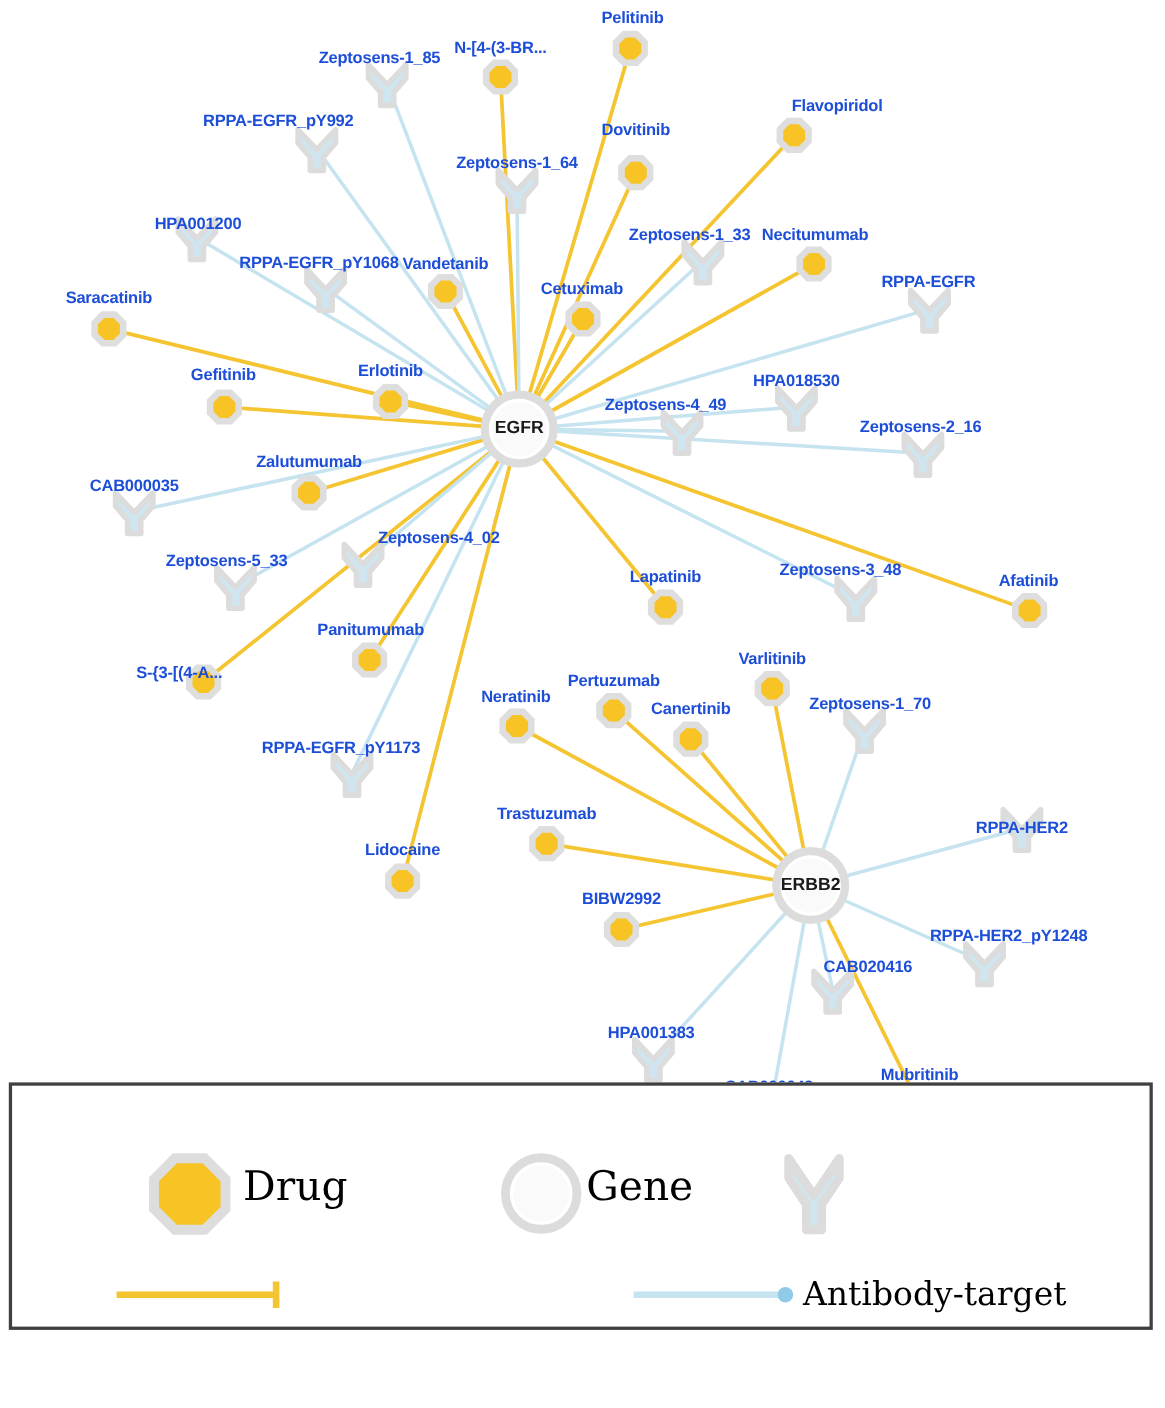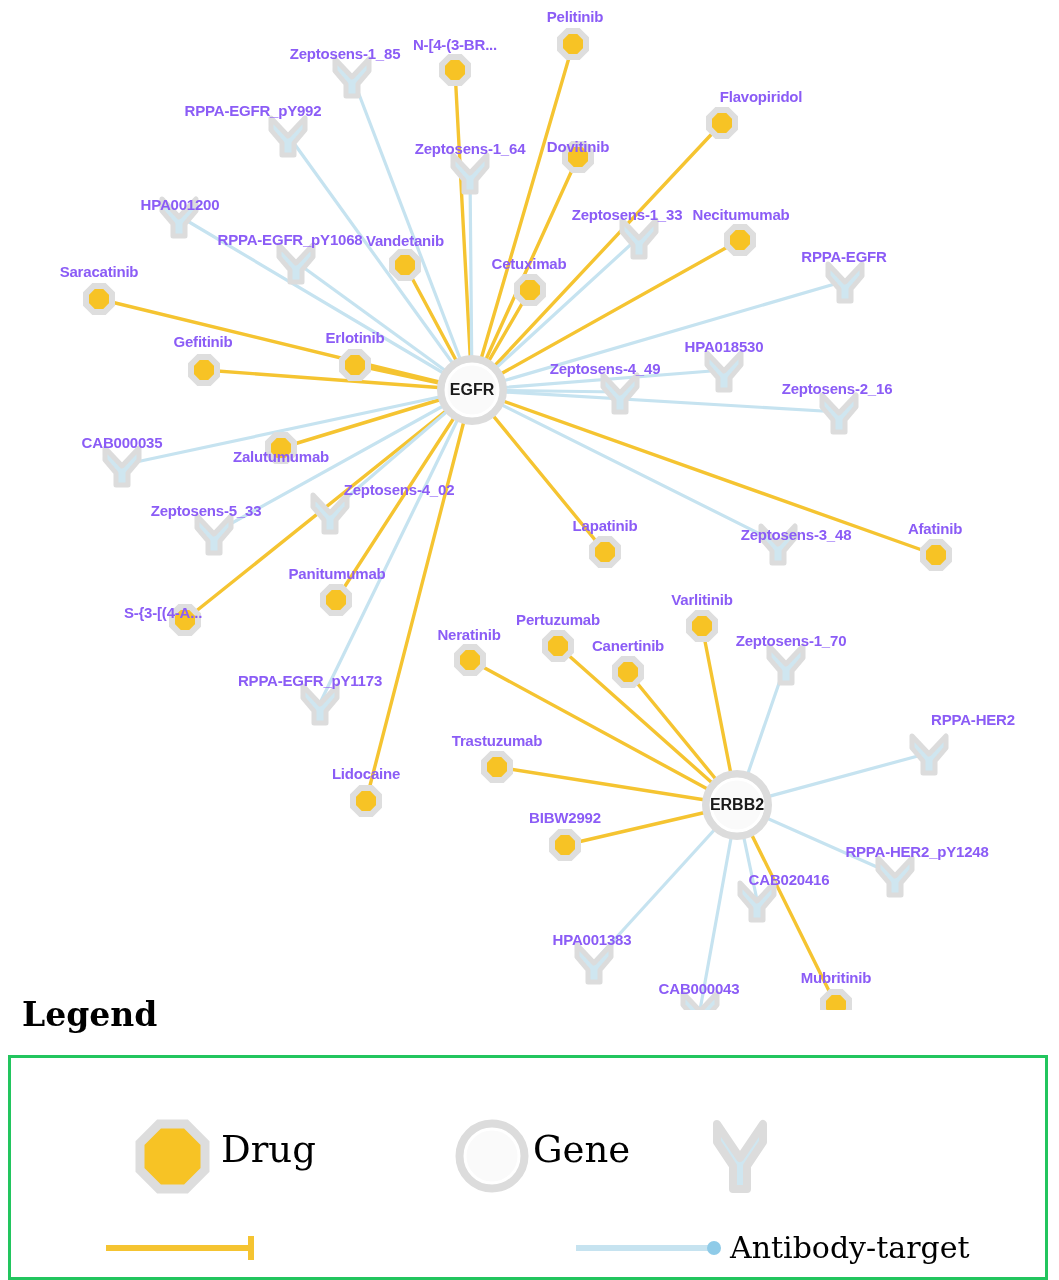--- a/index.html
+++ b/index.html
@@ -1,22 +1,22 @@
 <!DOCTYPE html>
 <html><head>
 <meta charset="utf-8">
 <style>
   html,body{margin:0;padding:0;background:#ffffff;}
   body{width:1059px;height:1280px;font-family:"Liberation Sans",sans-serif;overflow:hidden;}
   #stage{position:relative;width:1059px;height:1280px;}
   svg#net{position:absolute;left:0;top:0;width:1059px;height:1010px;}
-  .nodelabel{position:absolute;font-weight:bold;font-size:15px;color:#8b5cf6;white-space:nowrap;transform:translate(-50%,-50%);letter-spacing:-0.2px;}
+  .nodelabel{position:absolute;font-weight:bold;font-size:15px;color:#1d4ed8;white-space:nowrap;transform:translate(-50%,-50%);letter-spacing:-0.2px;}
   .genelabel{position:absolute;font-weight:bold;font-size:16px;color:#1a1a1a;white-space:nowrap;transform:translate(-50%,-50%);}
   #legend-title{position:absolute;left:22px;top:995px;font-family:"DejaVu Serif",serif;font-size:33px;font-weight:bold;color:#000;}
-  #legend-box{position:absolute;left:8px;top:1055px;width:1040px;height:225px;border:3px solid #22c55e;background:#fff;box-sizing:border-box;}
+  #legend-box{position:absolute;left:8px;top:984px;width:1040px;height:225px;border:3px solid #404040;background:#fff;box-sizing:border-box;}
   .leg-text{position:absolute;font-family:"DejaVu Serif",serif;font-size:37px;color:#000;white-space:nowrap;}
   .leg-text2{position:absolute;font-family:"DejaVu Serif",serif;font-size:30px;color:#000;white-space:nowrap;}
 </style>
 </head>
 <body>
 
 <div id="stage">
 
   <svg id="net" viewBox="0 0 1059 1010">
     <g id="edges">
@@ -114,28 +114,28 @@
         <circle cx="472" cy="390" r="26" fill="#FAFAFA" stroke="#FFFFFF" stroke-width="3"></circle>
         <circle cx="737" cy="805" r="31" fill="#F7F7F7" stroke="#DCDCDC" stroke-width="8"></circle>
         <circle cx="737" cy="805" r="26" fill="#FAFAFA" stroke="#FFFFFF" stroke-width="3"></circle>
       </g>
   </svg>
 
   <div id="labels">
       <div class="nodelabel" style="left: 575px; top: 16px;">Pelitinib</div>
       <div class="nodelabel" style="left: 455px; top: 44px;">N-[4-(3-BR...</div>
       <div class="nodelabel" style="left: 721px; top: 96px; margin-left: 40px;">Flavopiridol</div>
-      <div class="nodelabel" style="left: 578px; top: 146px;">Dovitinib</div>
+      <div class="nodelabel" style="left: 578px; top: 118px;">Dovitinib</div>
       <div class="nodelabel" style="left: 741px; top: 214px; text-align: right;">Necitumumab</div>
       <div class="nodelabel" style="left: 405px; top: 240px;">Vandetanib</div>
       <div class="nodelabel" style="left: 529px; top: 263px;">Cetuximab</div>
       <div class="nodelabel" style="left: 99px; top: 271px;">Saracatinib</div>
       <div class="nodelabel" style="left: 355px; top: 337px;">Erlotinib</div>
       <div class="nodelabel" style="left: 203px; top: 341px;">Gefitinib</div>
-      <div class="nodelabel" style="left: 281px; top: 420px; margin-top: 36px;">Zalutumumab</div>
+      <div class="nodelabel" style="left: 281px; top: 420px;">Zalutumumab</div>
       <div class="nodelabel" style="left: 935px; top: 528px;">Afatinib</div>
       <div class="nodelabel" style="left: 605px; top: 525px;">Lapatinib</div>
       <div class="nodelabel" style="left: 702px; top: 599px;">Varlitinib</div>
       <div class="nodelabel" style="left: 337px; top: 573px;">Panitumumab</div>
       <div class="nodelabel" style="left: 163px; top: 612px;">S-{3-[(4-A...</div>
       <div class="nodelabel" style="left: 558px; top: 619px;">Pertuzumab</div>
       <div class="nodelabel" style="left: 469px; top: 634px;">Neratinib</div>
       <div class="nodelabel" style="left: 628px; top: 645px;">Canertinib</div>
       <div class="nodelabel" style="left: 497px; top: 740px;">Trastuzumab</div>
       <div class="nodelabel" style="left: 366px; top: 773px;">Lidocaine</div>
@@ -147,24 +147,24 @@
       <div class="nodelabel" style="left: 180px; top: 204px;">HPA001200</div>
       <div class="nodelabel" style="left: 627px; top: 214px;">Zeptosens-1_33</div>
       <div class="nodelabel" style="left: 290px; top: 239px;">RPPA-EGFR_pY1068</div>
       <div class="nodelabel" style="left: 844px; top: 256px;">RPPA-EGFR</div>
       <div class="nodelabel" style="left: 724px; top: 346px;">HPA018530</div>
       <div class="nodelabel" style="left: 605px; top: 368px;">Zeptosens-4_49</div>
       <div class="nodelabel" style="left: 837px; top: 388px;">Zeptosens-2_16</div>
       <div class="nodelabel" style="left: 122px; top: 442px;">CAB000035</div>
       <div class="nodelabel" style="left: 206px; top: 510px;">Zeptosens-5_33</div>
       <div class="nodelabel" style="left: 399px; top: 489px;">Zeptosens-4_02</div>
-      <div class="nodelabel" style="left: 796px; top: 518px; margin-top: 16px;">Zeptosens-3_48</div>
+      <div class="nodelabel" style="left: 764px; top: 518px;">Zeptosens-3_48</div>
       <div class="nodelabel" style="left: 791px; top: 640px;">Zeptosens-1_70</div>
       <div class="nodelabel" style="left: 310px; top: 680px;">RPPA-EGFR_pY1173</div>
-      <div class="nodelabel" style="left: 929px; top: 719px; margin-left: 44px;">RPPA-HER2</div>
+      <div class="nodelabel" style="left: 929px; top: 753px;">RPPA-HER2</div>
       <div class="nodelabel" style="left: 917px; top: 851px;">RPPA-HER2_pY1248</div>
       <div class="nodelabel" style="left: 789px; top: 879px;">CAB020416</div>
       <div class="nodelabel" style="left: 592px; top: 939px;">HPA001383</div>
       <div class="nodelabel" style="left: 699px; top: 988px;">CAB000043</div>
       <div class="genelabel" style="left: 472px; top: 390px;">EGFR</div>
       <div class="genelabel" style="left: 737px; top: 805px;">ERBB2</div>
     </div>
 
   <div id="legend-title">Legend</div>
 

